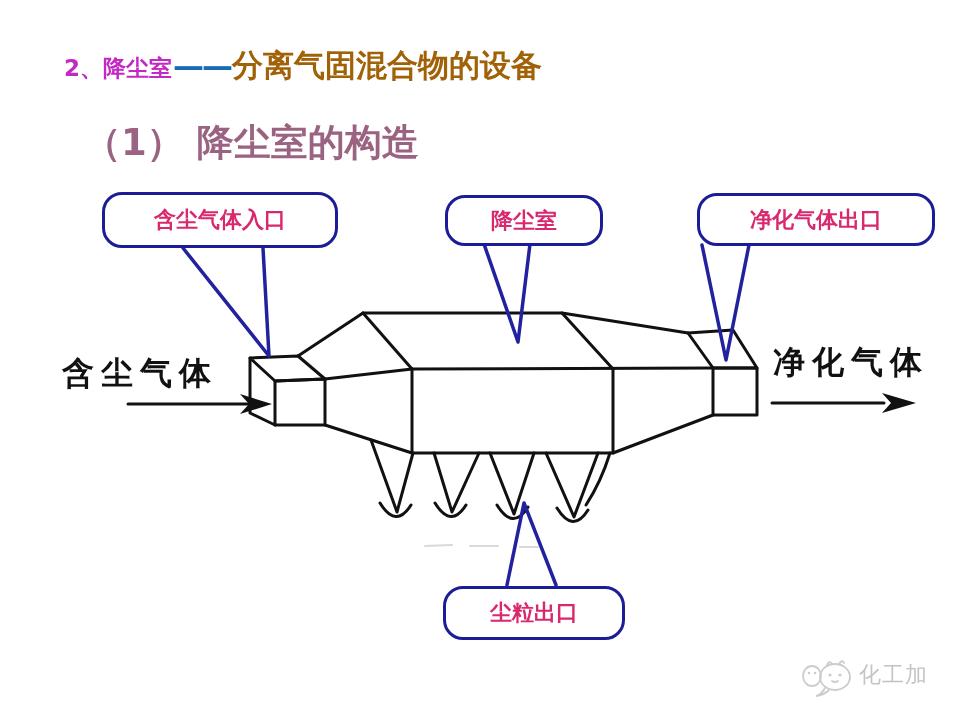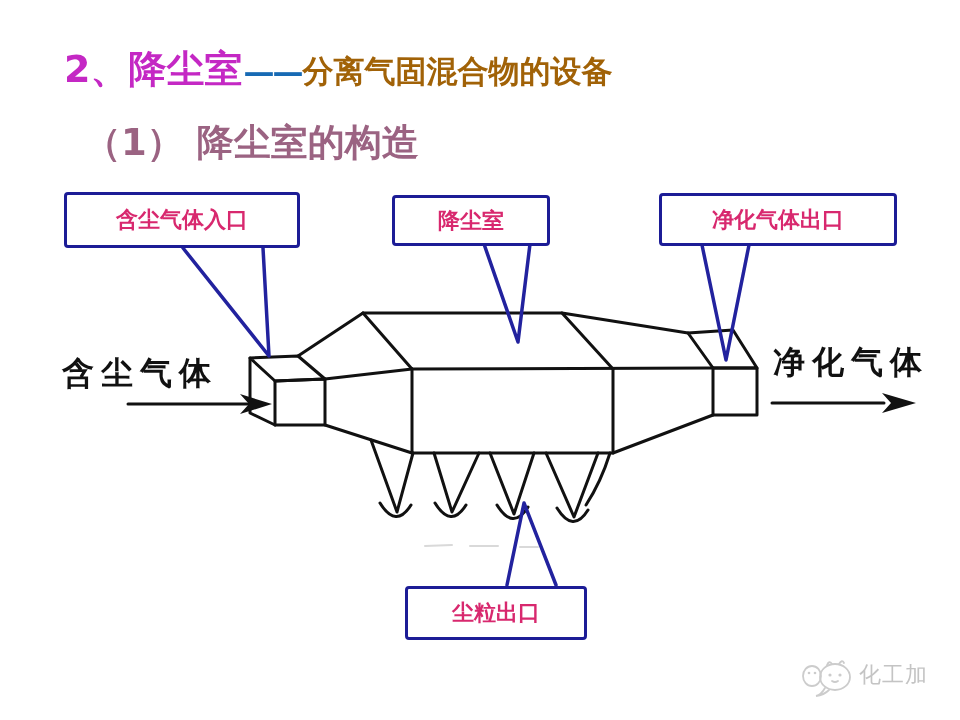--- a/index.html
+++ b/index.html
@@ -5,38 +5,38 @@
   html,body{margin:0;padding:0;background:#fff;}
   .slide{
     position:relative;width:960px;height:720px;background:#ffffff;
     font-family:"DejaVu Sans",sans-serif;overflow:hidden;
   }
   
   .title{
     position:absolute;left:64px;top:48px;white-space:nowrap;
     font-weight:bold;line-height:1.15;
   }
-  .t-magenta{color:#c428c4;font-size:38px;}
+  .t-magenta{color:#c428c4;font-size:23px;}
   .t-dash{color:#176ab4;font-size:31px;letter-spacing:-2px;margin:0 1px;}
   .t-blue{color:#a16207;font-size:31px;}
   .subtitle{
     position:absolute;left:84px;top:118px;
     color:#9b6382;font-size:37px;font-weight:bold;white-space:nowrap;
   }
   
   .diagram{position:absolute;left:0;top:0;z-index:1;}
   
   .callout{
     position:absolute;z-index:2;background:#ffffff;
-    border:3px solid #1c1c96;border-radius:4px;
+    border:3px solid #1c1c96;border-radius:20px;
     display:flex;align-items:center;justify-content:center;
-    color:#d8286e;font-weight:bold;font-size:22px;white-space:nowrap;
+    color:#d8286e;font-weight:bold;font-size:22px;white-space:nowrap;margin-left:38px;
   }
   .callout-inlet  {left:64px; top:192px;width:230px;height:50px;}
-  .callout-chamber{left:392px;top:195px;width:152px;height:45px;}
+  .callout-chamber{left:407px;top:195px;width:152px;height:45px;}
   .callout-outlet {left:659px;top:193px;width:232px;height:47px;}
   .callout-dust   {left:405px;top:586px;width:176px;height:48px;justify-content:center;}
   
   .flow-label{
     position:absolute;z-index:2;color:#111;font-family:"DejaVu Serif",serif;
     font-size:32px;font-weight:600;letter-spacing:7px;white-space:nowrap;
   }
   .flow-left {left:62px; top:352px;}
   .flow-right{left:773px;top:341px;text-align:center;}
   

